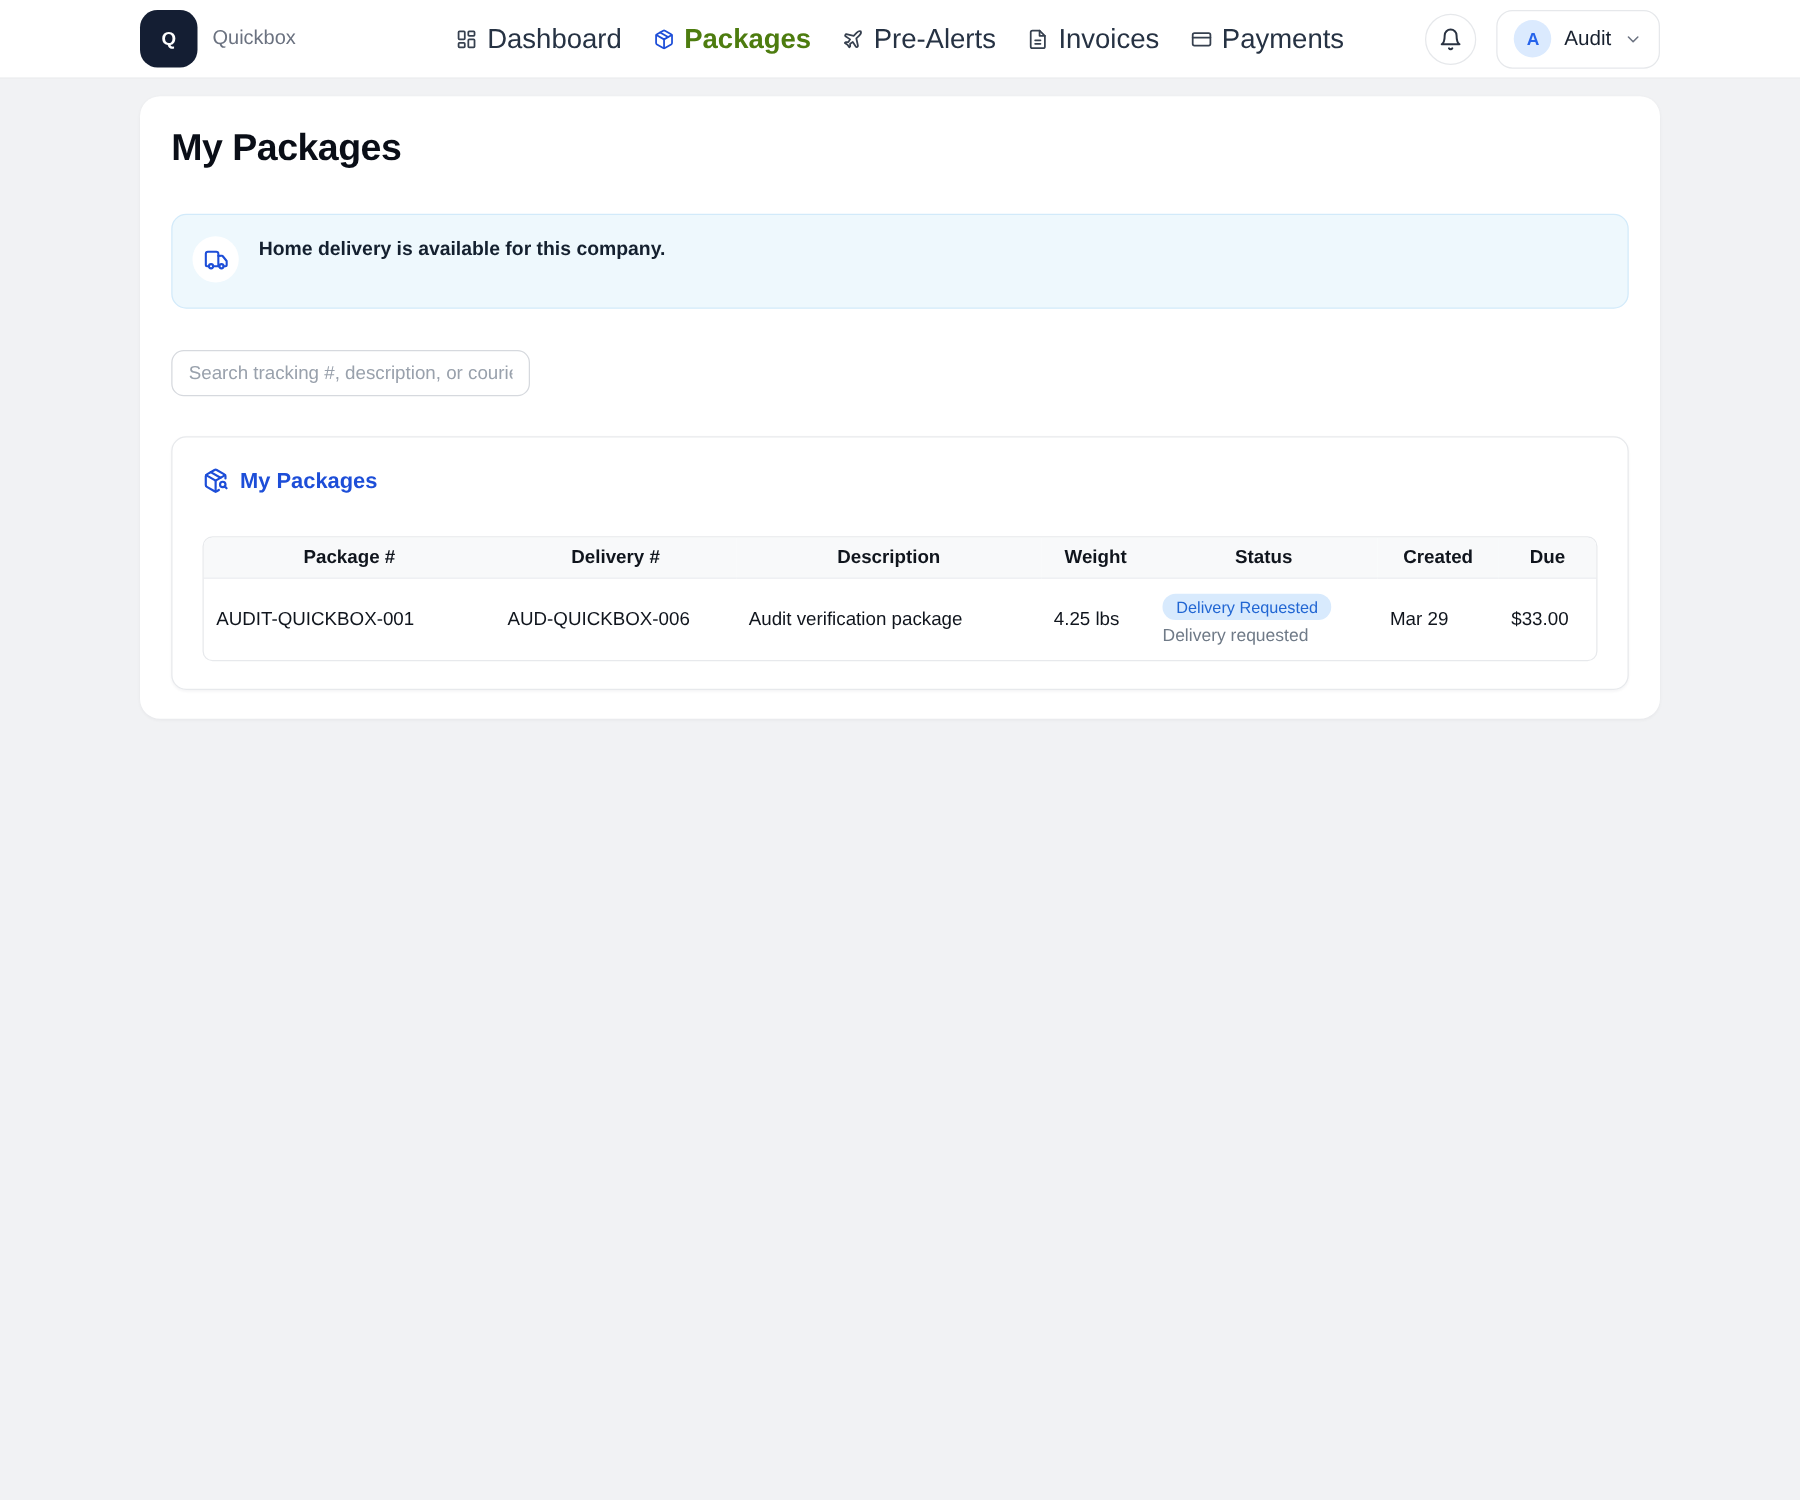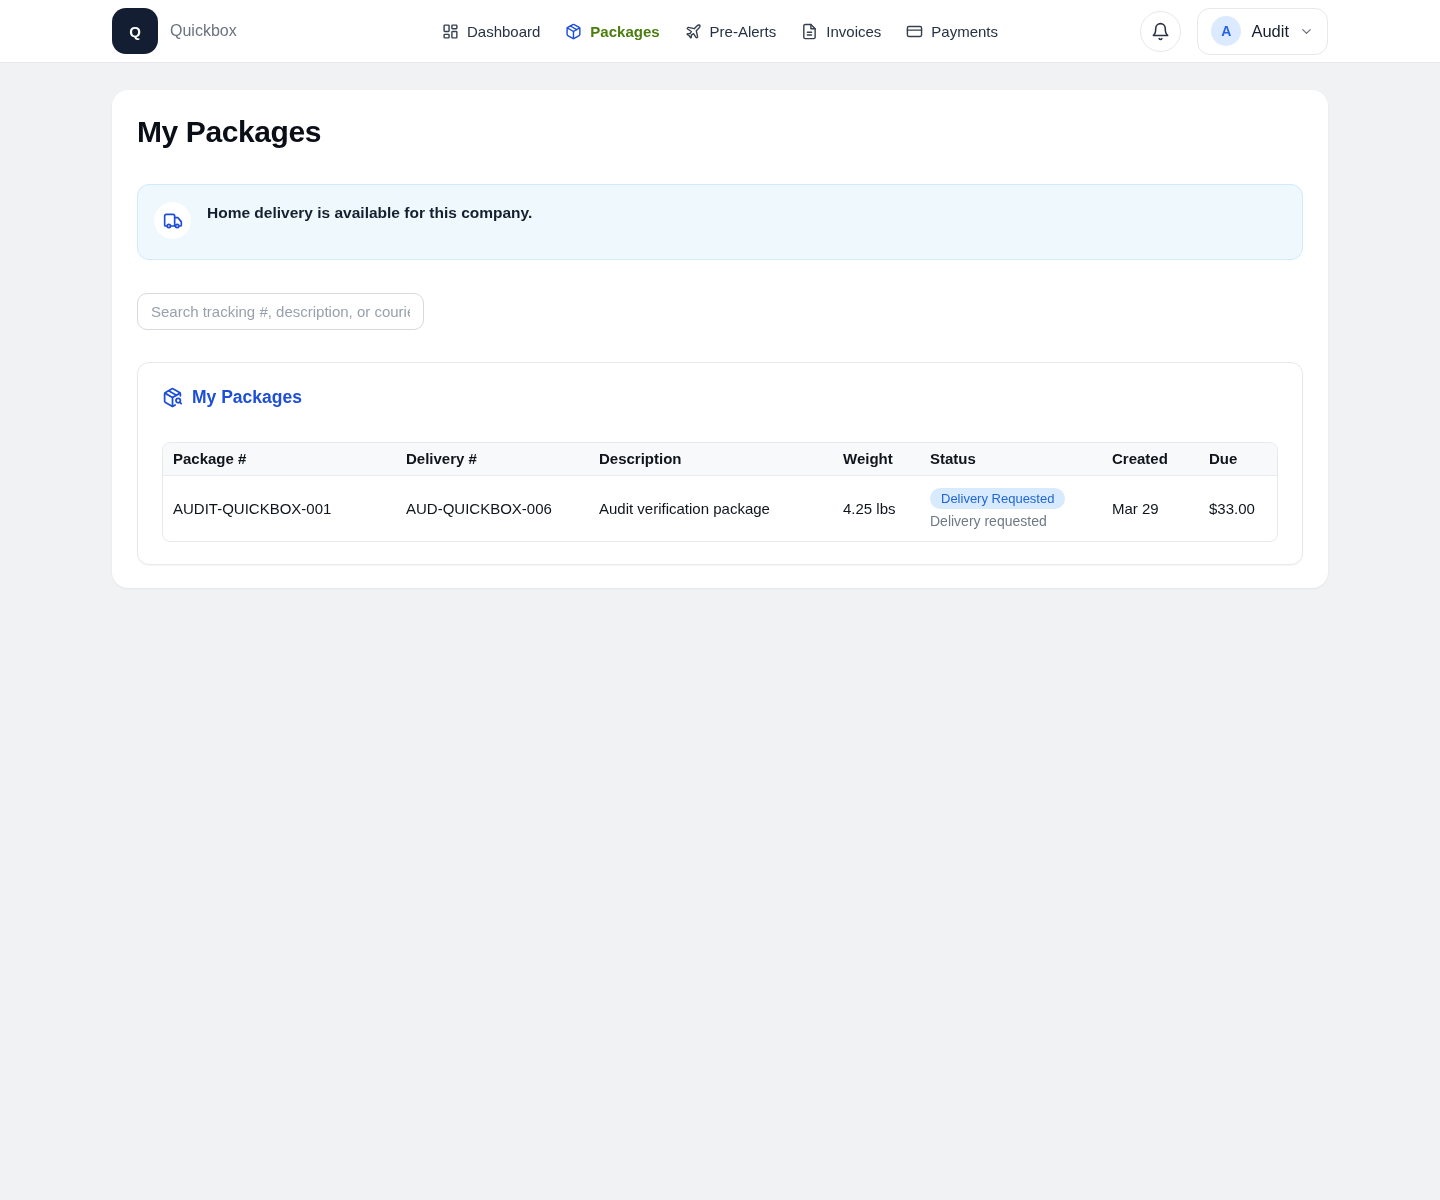--- a/index.html
+++ b/index.html
@@ -21,22 +21,22 @@
     width:46px; height:46px; border-radius:14px; background:#141e33;
     color:#fff; font-weight:700; font-size:15px;
     display:flex; align-items:center; justify-content:center;
   }
   .brand-name { color:#6b7280; font-size:16px; }
   .main-nav {
     position:absolute; left:50%; transform:translateX(-50%);
     display:flex; align-items:center; gap:25px; white-space:nowrap;
   }
   .nav-item {
-    display:flex; align-items:flex-end; gap:8px;
-    font-size:15px; font-weight:500; color:#263243;
+    display:flex; align-items:center; gap:8px;
+    font-size:22px; font-weight:500; color:#263243;
     text-decoration:none; cursor:pointer;
   }
   .nav-item svg { color:#36404f; }
   .nav-item.active { color:#4d7c0f; font-weight:700; }
   .nav-item.active svg { color:#1d4ed8; }
   .header-right { margin-left:auto; display:flex; align-items:center; gap:16px; }
   .bell-btn {
     width:41px; height:41px; border-radius:50%;
     border:1px solid #e6e8eb; background:#fff; color:#2a3342;
     display:flex; align-items:center; justify-content:center; cursor:pointer;
@@ -49,21 +49,21 @@
   .avatar {
     width:30px; height:30px; border-radius:50%;
     background:#dbeafe; color:#2563eb; font-weight:700; font-size:14px;
     display:flex; align-items:center; justify-content:center;
   }
   .user-name { font-size:16.5px; font-weight:500; color:#17202e; }
   .chev { color:#6b7280; }
   
   .container { width:1216px; margin:0 auto; }
   .page-card {
-    background:#fff; border-radius:16px; margin-top:27px;
+    background:#fff; border-radius:16px; margin-top:14px;
     padding:24px 25px 23px;
     box-shadow:0 1px 3px rgba(16,24,40,.05);
   }
   h1 {
     margin:0 0 34px; font-size:30px; font-weight:700;
     letter-spacing:-0.4px; color:#0a0e17; line-height:36px;
   }
   .banner {
     display:flex; align-items:flex-start; gap:16px;
     background:#eef8fd; border:1px solid #d2eafa; border-radius:12px;
@@ -88,21 +88,21 @@
     padding:24px 24px 22px; background:#fff;
     box-shadow:0 1px 2px rgba(16,24,40,.04);
   }
   .inner-card-header {
     display:flex; align-items:center; gap:9px;
     color:#1d4ed8; font-weight:700; font-size:17.5px; margin-bottom:34px;
   }
   .table-wrap { border:1px solid #e7e9ec; border-radius:8px; overflow:hidden; }
   table { width:100%; border-collapse:collapse; font-size:15px; table-layout:fixed; }
   thead th {
-    background:#f8f9fa; text-align:left; font-weight:700; color:#10151d;
+    background:#f8f9fa; text-align:center; font-weight:700; color:#10151d;
     padding:7px 10px; height:32px;
   }
   tbody td { padding:12px 10px; border-top:1px solid #eaecef; vertical-align:middle; color:#10151d; }
   .badge {
     display:inline-block; background:#d8eafd; color:#2166d3;
     border-radius:999px; padding:3px 11px; font-size:13px; font-weight:500;
     line-height:15px;
   }
   .status-note { margin-top:4px; font-size:14px; color:#6f7a87; }
 </style>

